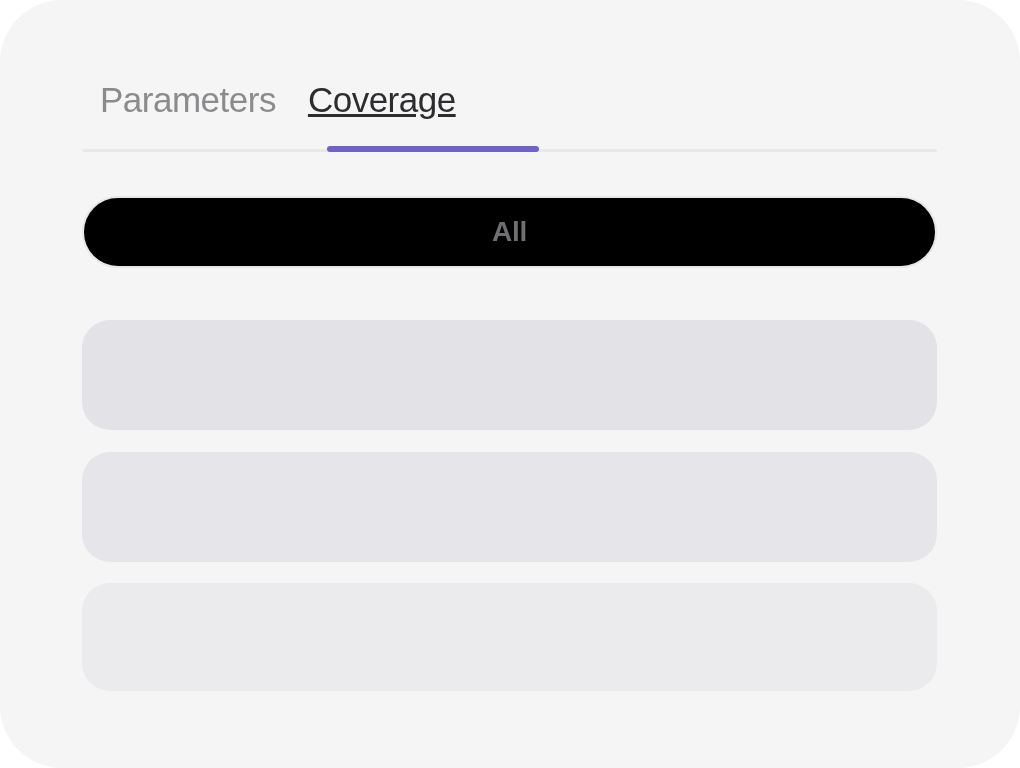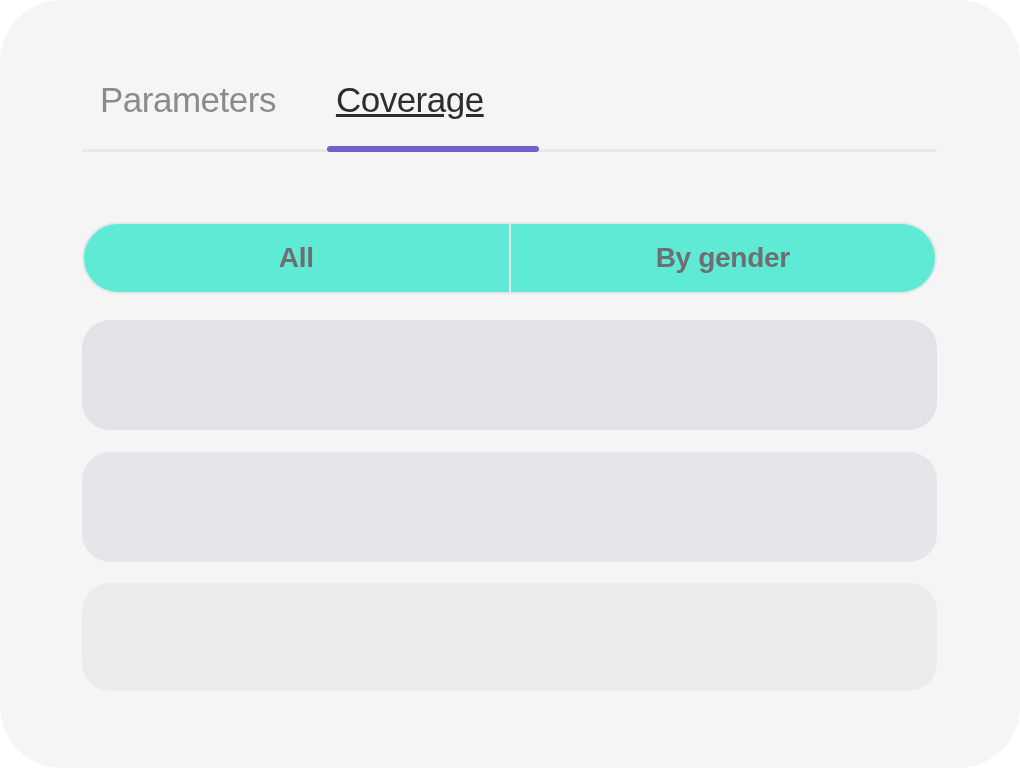--- a/index.html
+++ b/index.html
@@ -14,21 +14,21 @@
     left: 0; top: 0;
     width: 1020px; height: 768px;
     background: var(--card-bg, #f5f5f6);
     border-radius: 62px;
   }
   
   .tabs {
     position: absolute;
     left: 100px; top: 80px;
     display: flex;
-    gap: 60px;
+    gap: 32px;
     align-items: center;
   }
   .tab {
     font-size: 35px;
     font-weight: 500;
     letter-spacing: -0.5px;
     cursor: pointer;
   }
   .tab.inactive { color: #8b8b8d; }
   .tab.active   { color: #2d2d2f; text-decoration: underline; }
@@ -44,26 +44,25 @@
     left: 327px; top: 146px;
     width: 212px; height: 6px;
     background: var(--underline, #6f63c8);
     border-radius: 3px;
   }
   
   .segmented {
     position: absolute;
     left: 82px; top: 196px;
     width: 855px; height: 72px;
-    background: #5eead4;
+    background: #000000;
     border: 2px solid #e7e6e8;
     border-radius: 36px;
     display: flex;
     overflow: hidden;
-    margin-top: 26px;
   }
   .segment {
     flex: 1 1 0;
     display: flex;
     align-items: center;
     justify-content: center;
     font-size: 28px;
     font-weight: 700;
     color: #6f6f72;
     cursor: pointer;
@@ -95,20 +94,19 @@
   <div class="tabs">
     <div class="tab inactive">Parameters</div>
     <div class="tab active">Coverage</div>
   </div>
 
   <div class="divider"></div>
   <div class="tab-underline"></div>
 
   <div class="segmented">
     <div class="segment">All</div>
-    <div class="segment with-separator">By gender</div>
   </div>
 
   <div class="skeleton skeleton-1"></div>
   <div class="skeleton skeleton-2"></div>
   <div class="skeleton skeleton-3"></div>
 
 </div>
 
 </body></html>

